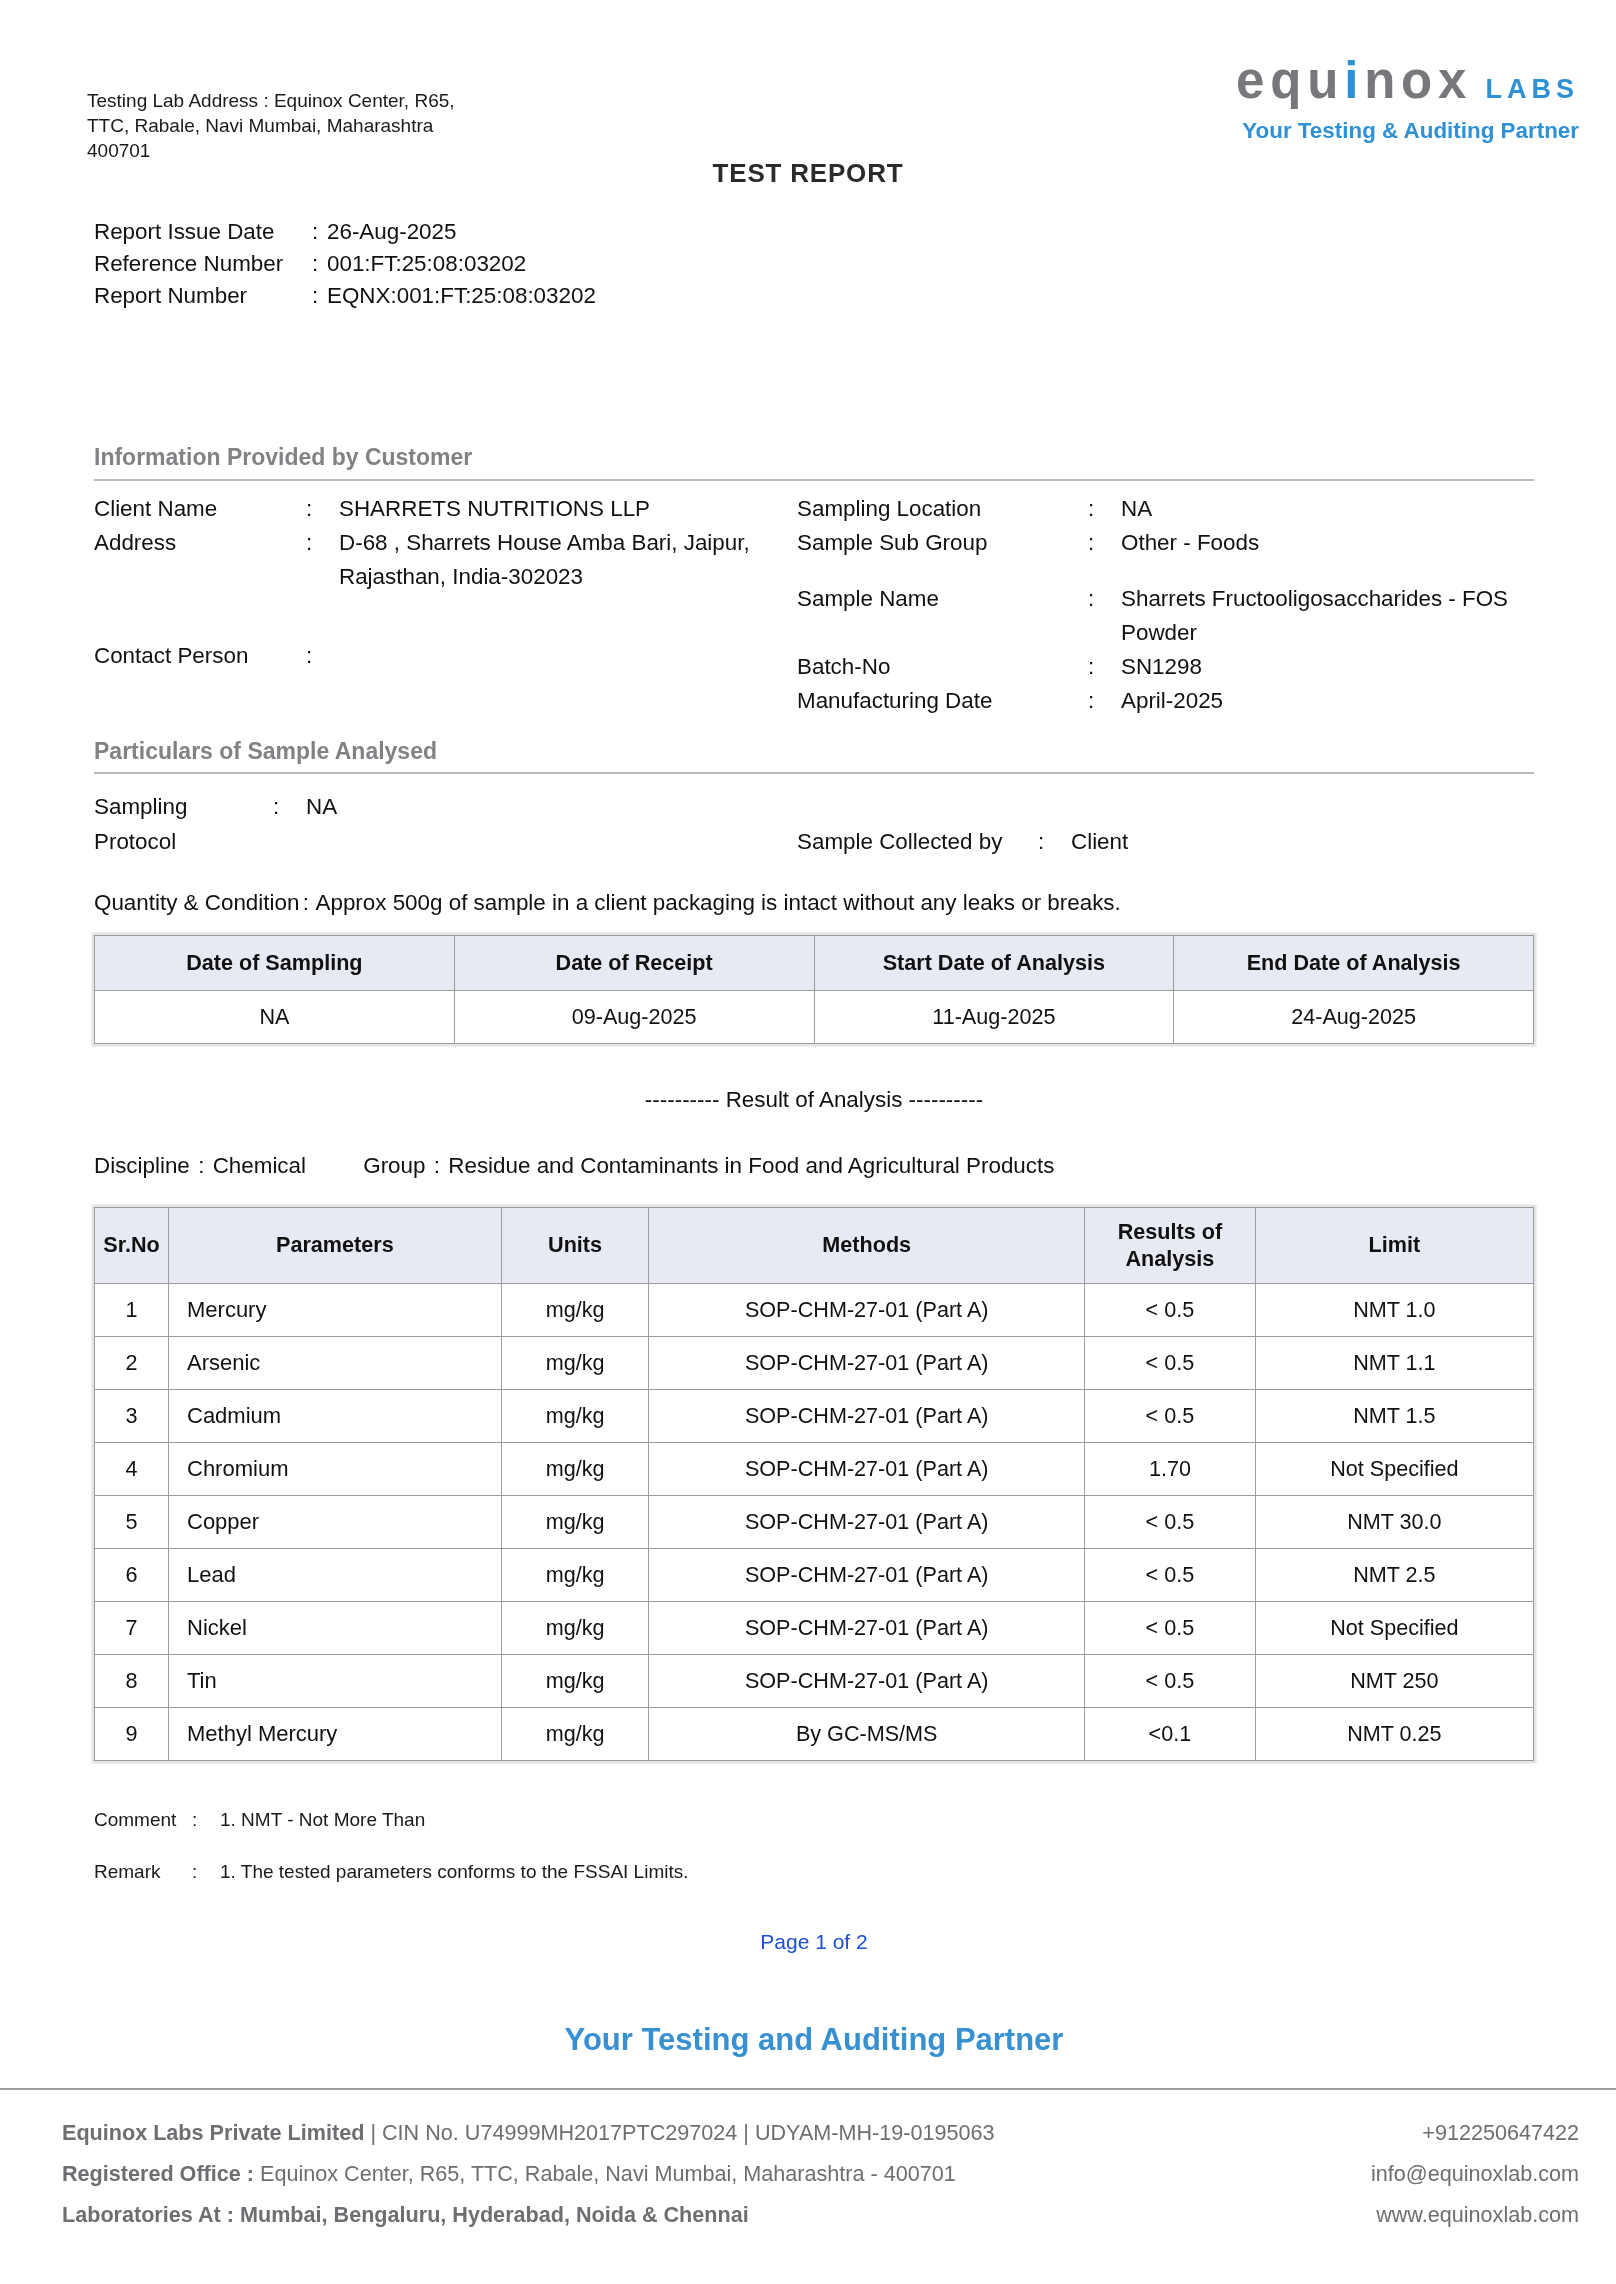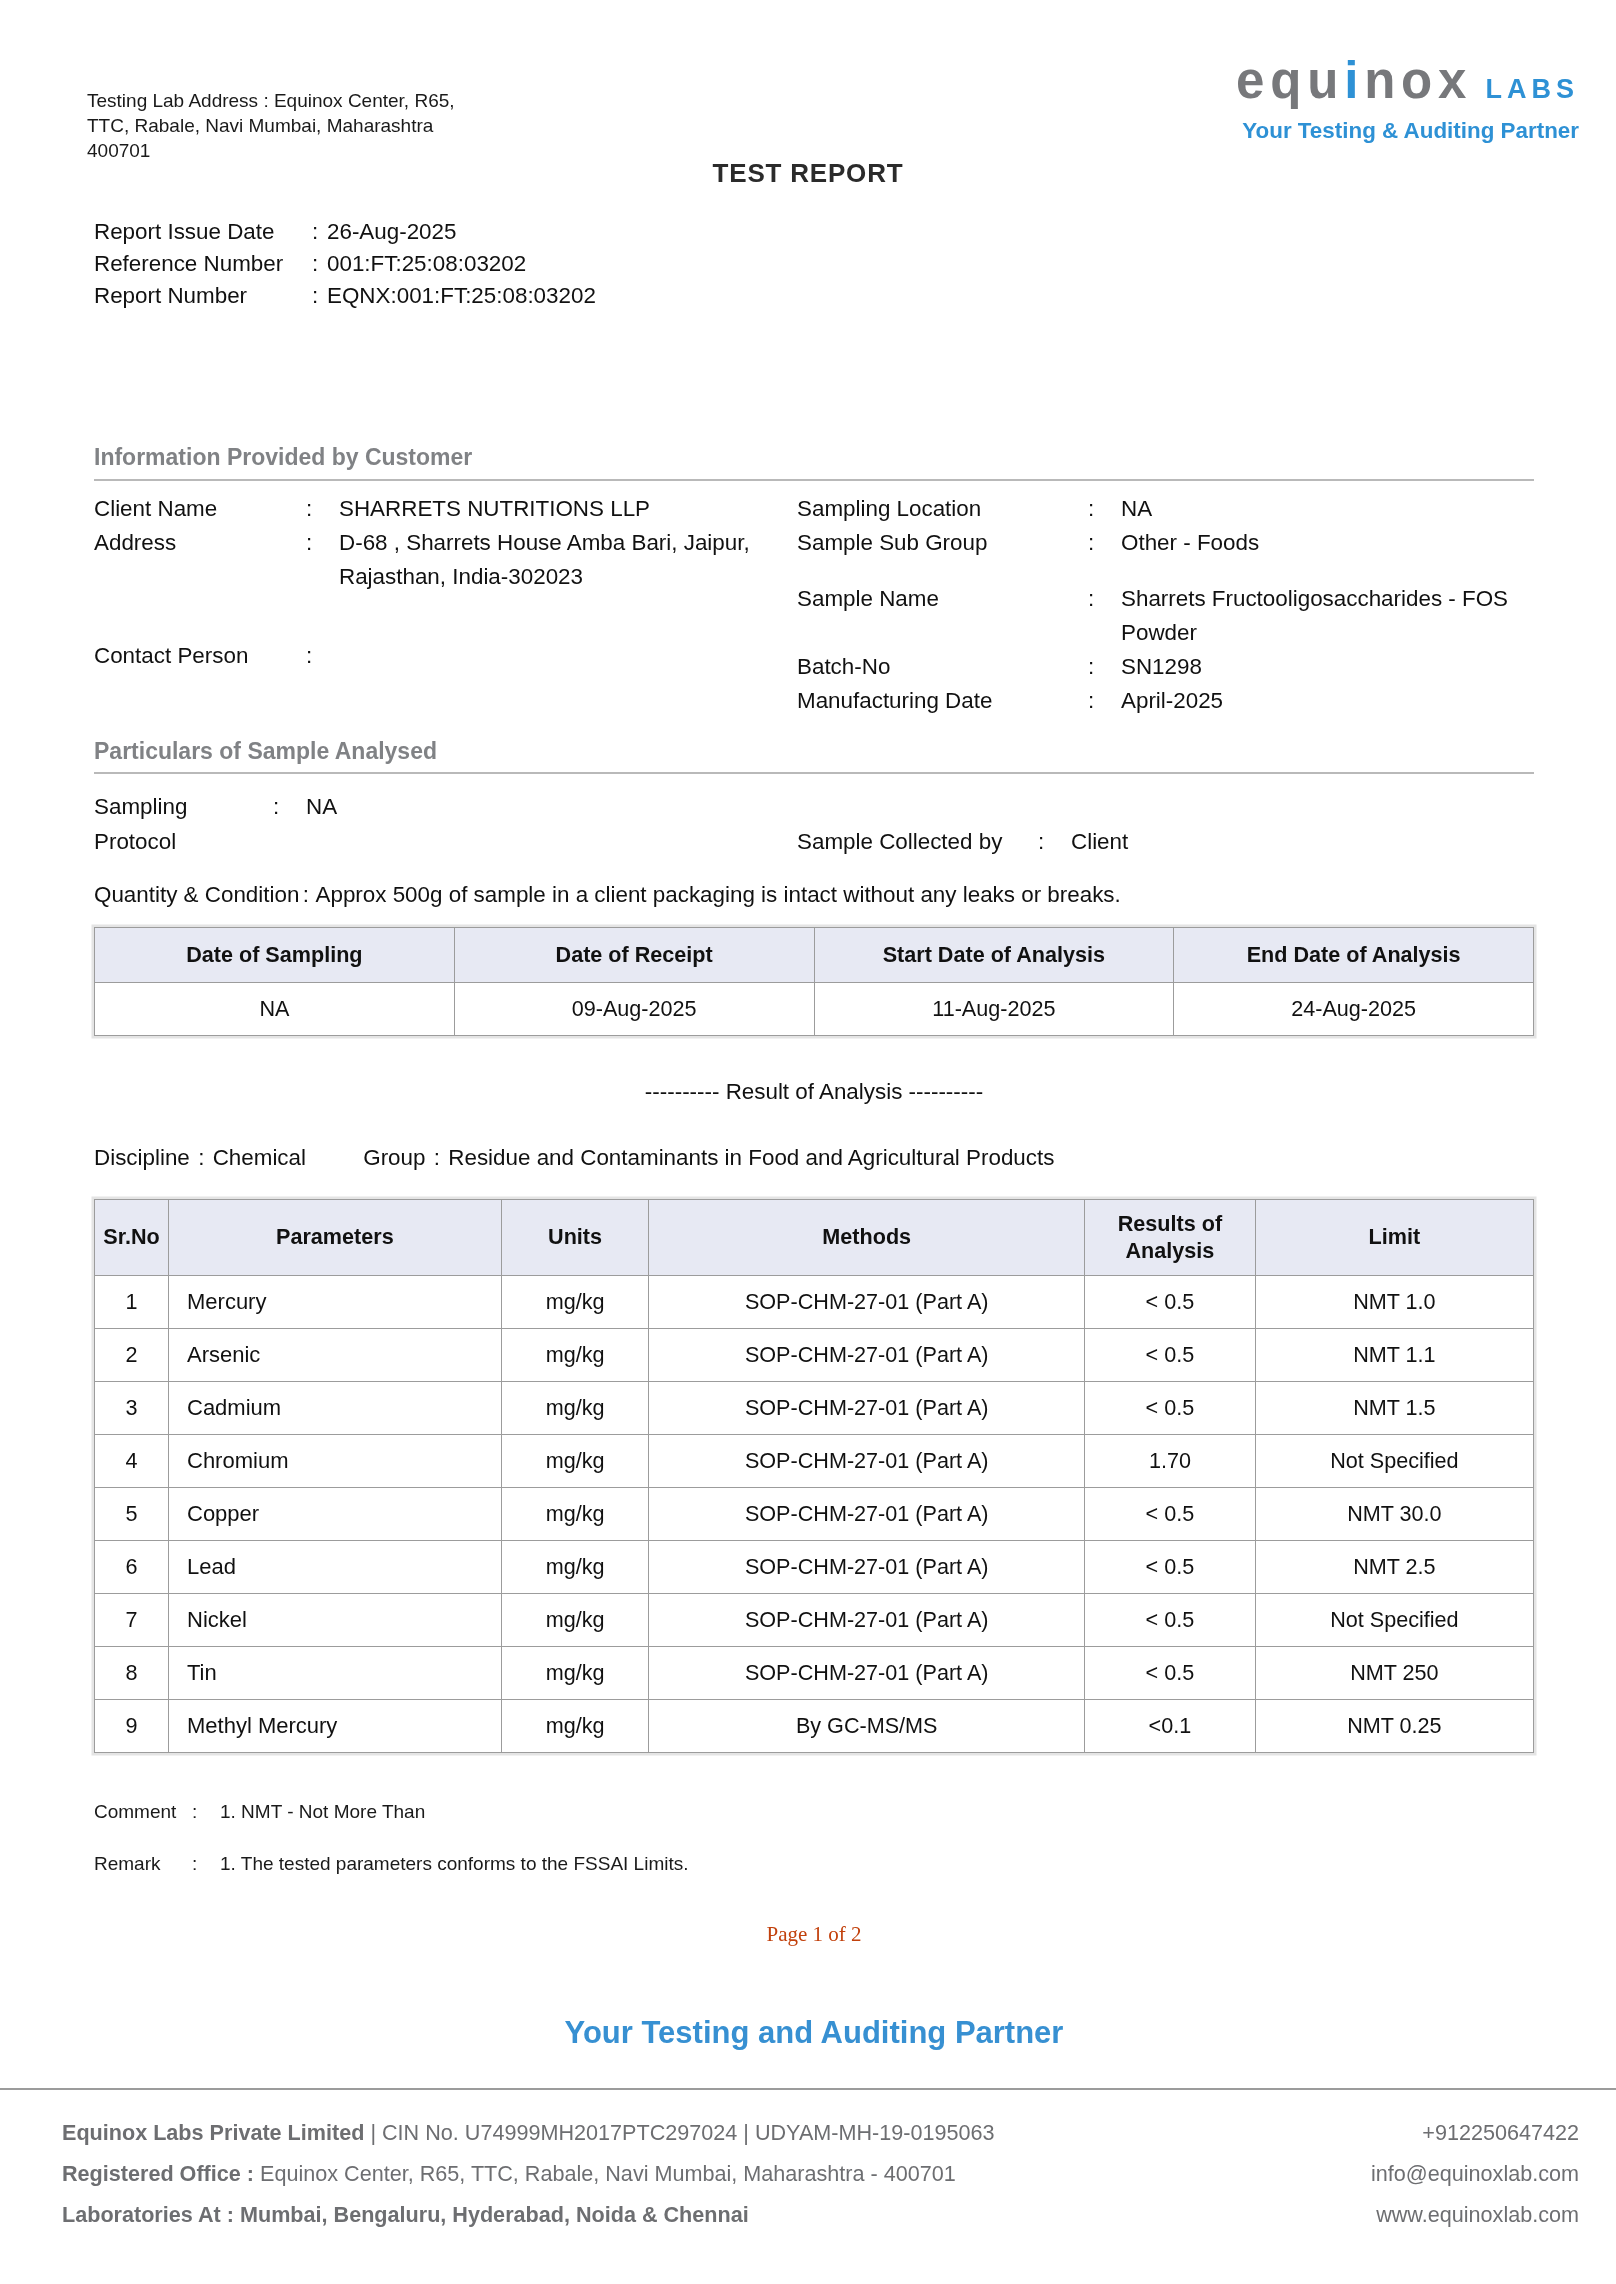--- a/index.html
+++ b/index.html
@@ -66,21 +66,21 @@
   .mt-gap-right { margin-top:21.6px; }
 
   .particulars-heading { margin-top:20px; }
   .proto-row { display:flex; margin-top:15px; font-size:22.4px; line-height:35px;align-items:flex-end; }
   .proto-left { width:703px; display:flex; }
   .proto-left .p-lbl { width:179px; flex:none; }
   .proto-right { width:737px; display:flex; }
   .proto-right .p-lbl { width:241px; flex:none; }
   .p-sep { width:33px; flex:none; }
 
-  .quantity-row { margin-top:18px; font-size:22.4px; line-height:35px; }
+  .quantity-row { margin-top:26px; font-size:22.4px; line-height:35px; }
   .quantity-row .q-sep { padding:0 6.6px 0 3.3px; }
 
   table { border-collapse:collapse; width:100%; }
   .box-table { margin-top:15px; box-shadow:0 0 0 2.5px #e4e4e4; font-size:21.6px; }
   .box-table th, .box-table td {
     border:0.8px solid #9c9c9c; text-align:center; vertical-align:middle;
   }
   .box-table th { background:#e7e9f3; font-weight:bold; height:55px; padding:5px 8.3px; }
   .box-table td { height:53px; padding:3.3px 8.3px; background:#fff; }
 
@@ -98,21 +98,21 @@
   .results-table .col-res  { width:11.9%; }
   .results-table .col-lim  { width:19.4%; }
   .results-table td.cell-par { text-align:left; padding-left:18px; font-size:22px; }
 
   .note-row { display:flex; font-size:19px; color:#1a1a1a; }
   .comment-row { margin-top:48px; }
   .remark-row  { margin-top:30px; }
   .note-lbl { width:98px; flex:none; }
   .note-sep { width:28px; flex:none; }
 
-  .page-number { margin-top:47px; text-align:center; font-size:21px; color:#c2410c;font-family:Liberation Serif, serif; }
+  .page-number { margin-top:47px; text-align:center; font-size:21px; color:#1d4ed8; }
   .bottom-tagline {
     margin-top:68px; text-align:center;
     font-size:31px; font-weight:bold; color:#3790d2;
   }
 
   
   .footer {
     position:absolute; left:0; top:2088px; width:1616px;
     border-top:2.5px solid #9b9b9b;
     padding:21.6px 37px 0 62px;

